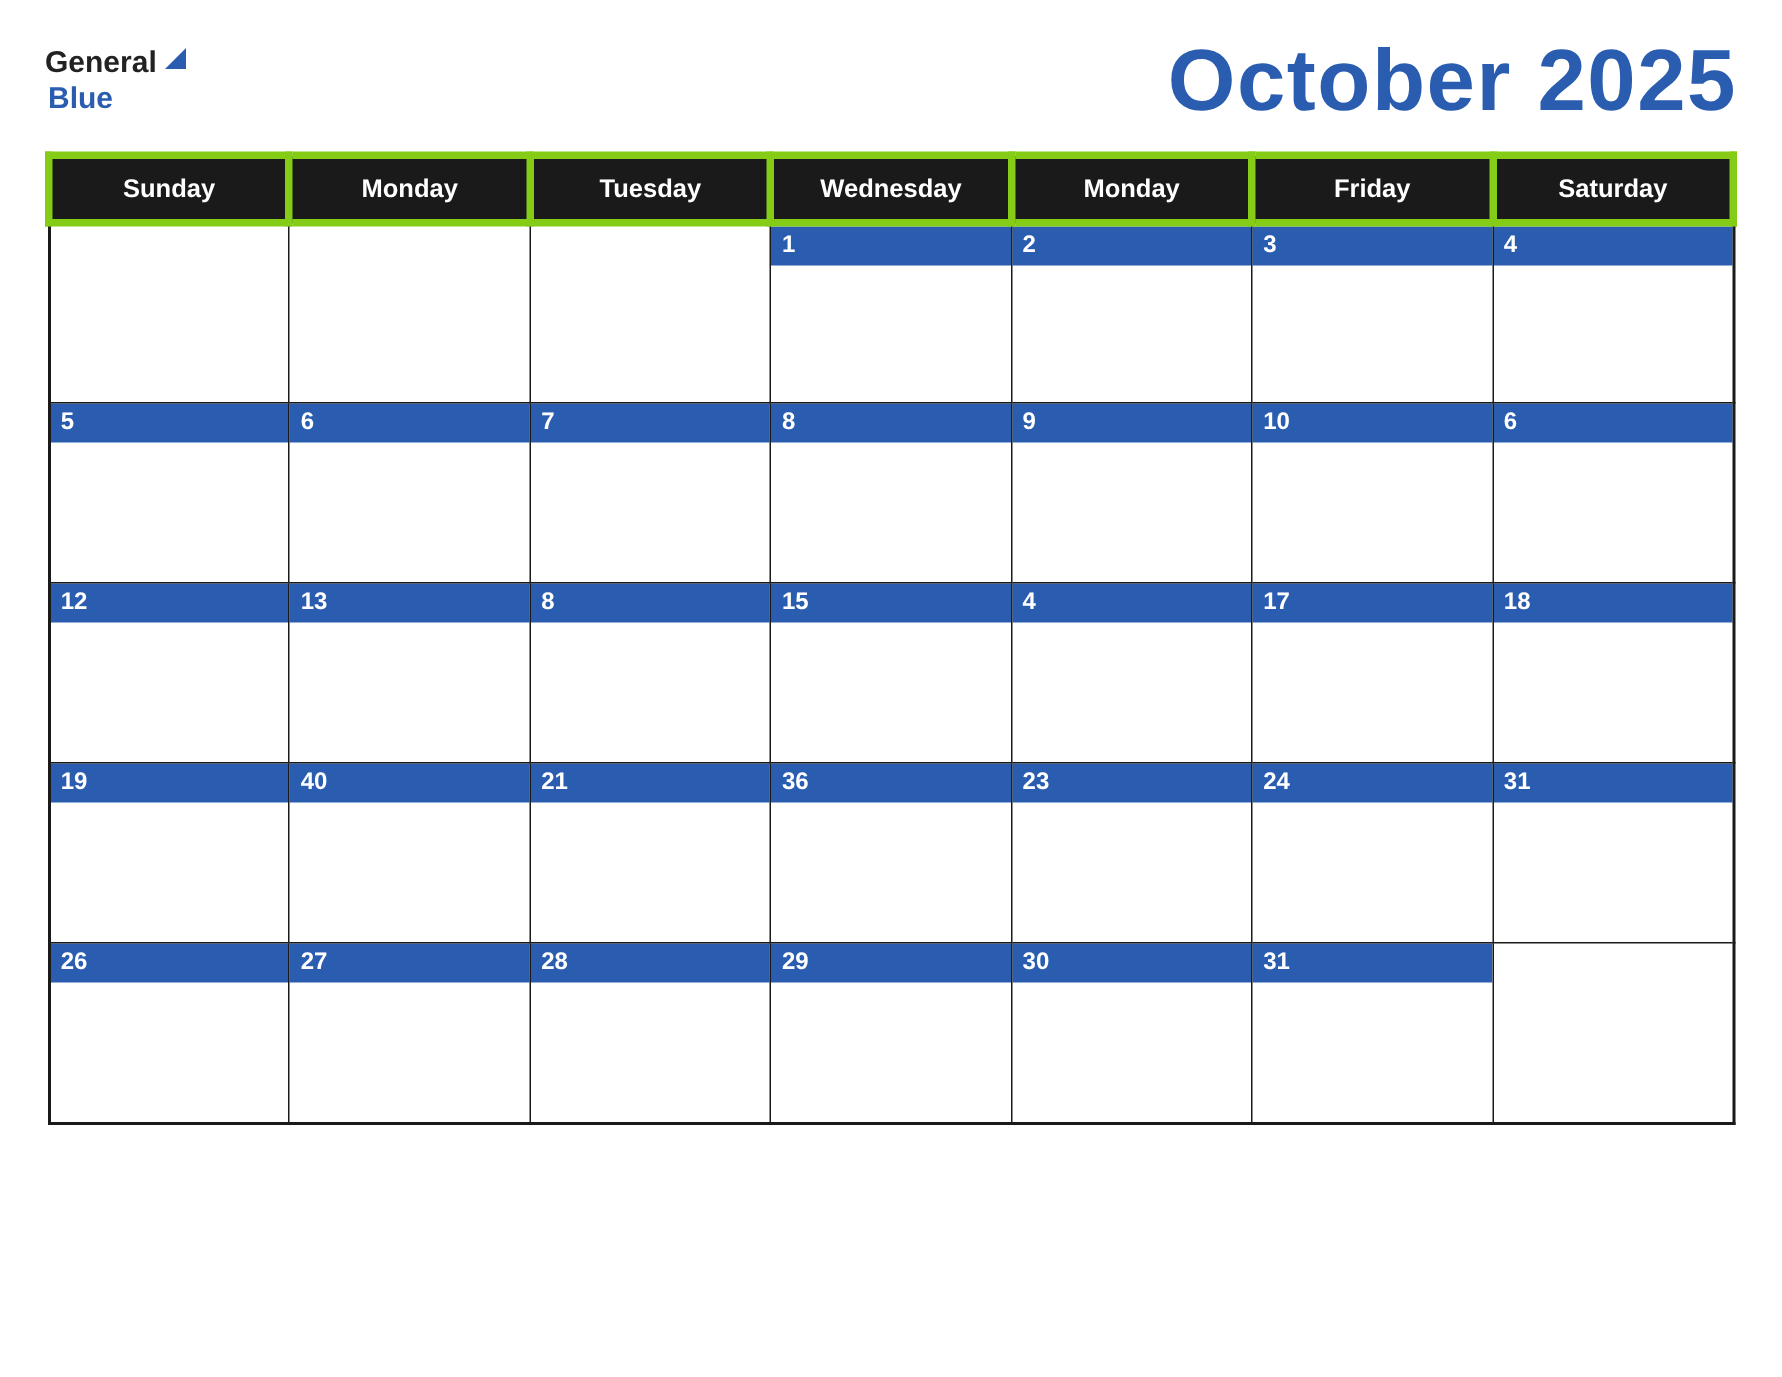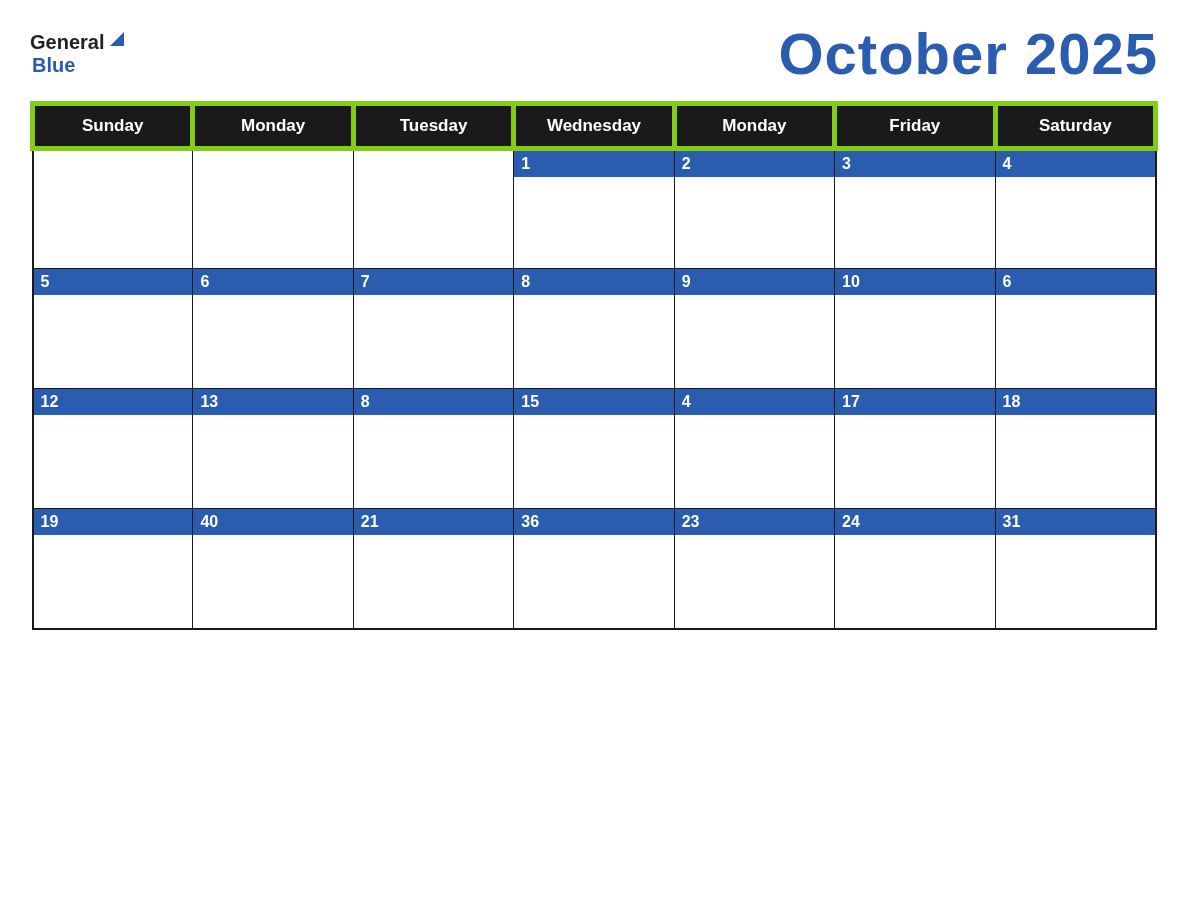--- a/index.html
+++ b/index.html
@@ -207,15 +207,36 @@
           <td>
             <span class="day-number">23</span>
           </td>
           <td>
             <span class="day-number">24</span>
           </td>
           <td>
             <span class="day-number">31</span>
           </td>
         </tr>
+        <tr>
+          <td>
+            <span class="day-number">26</span>
+          </td>
+          <td>
+            <span class="day-number">27</span>
+          </td>
+          <td>
+            <span class="day-number">28</span>
+          </td>
+          <td>
+            <span class="day-number">29</span>
+          </td>
+          <td>
+            <span class="day-number">30</span>
+          </td>
+          <td>
+            <span class="day-number">31</span>
+          </td>
+          <td class="no-date"></td>
+        </tr>
       </tbody>
   </table>
 </div>
 
 </body></html>

